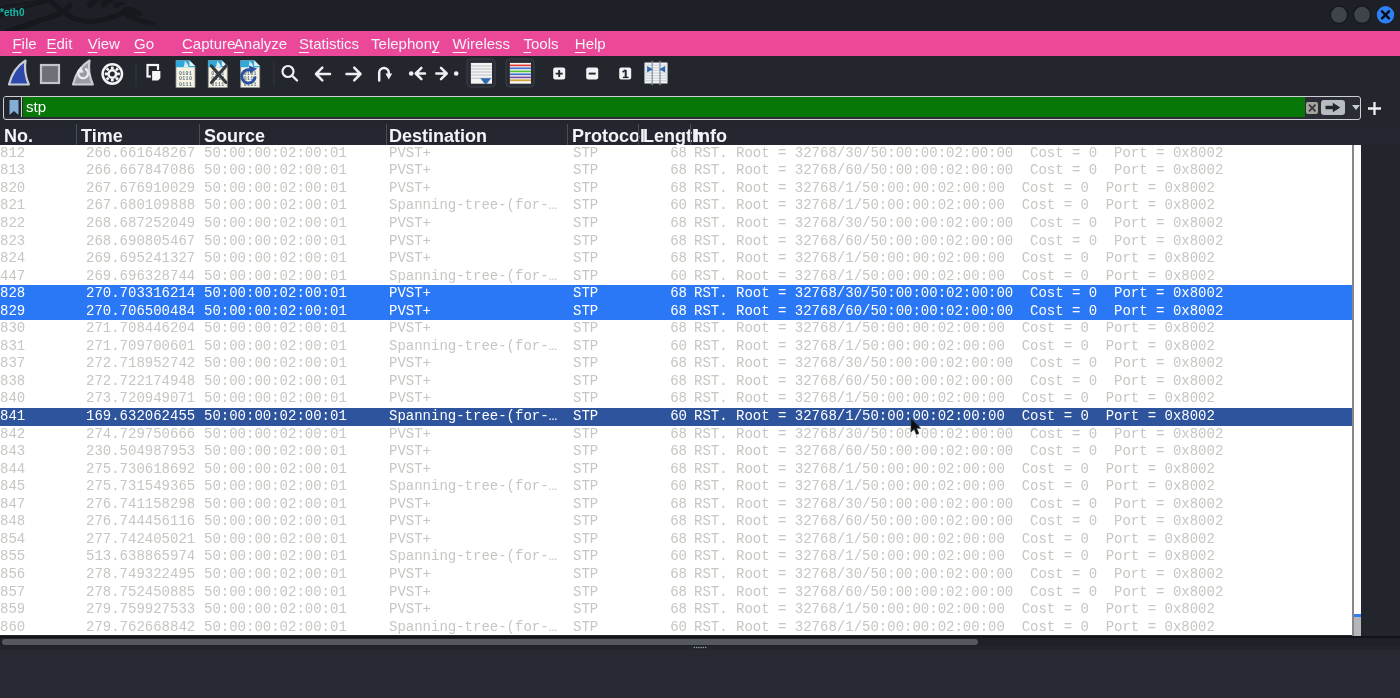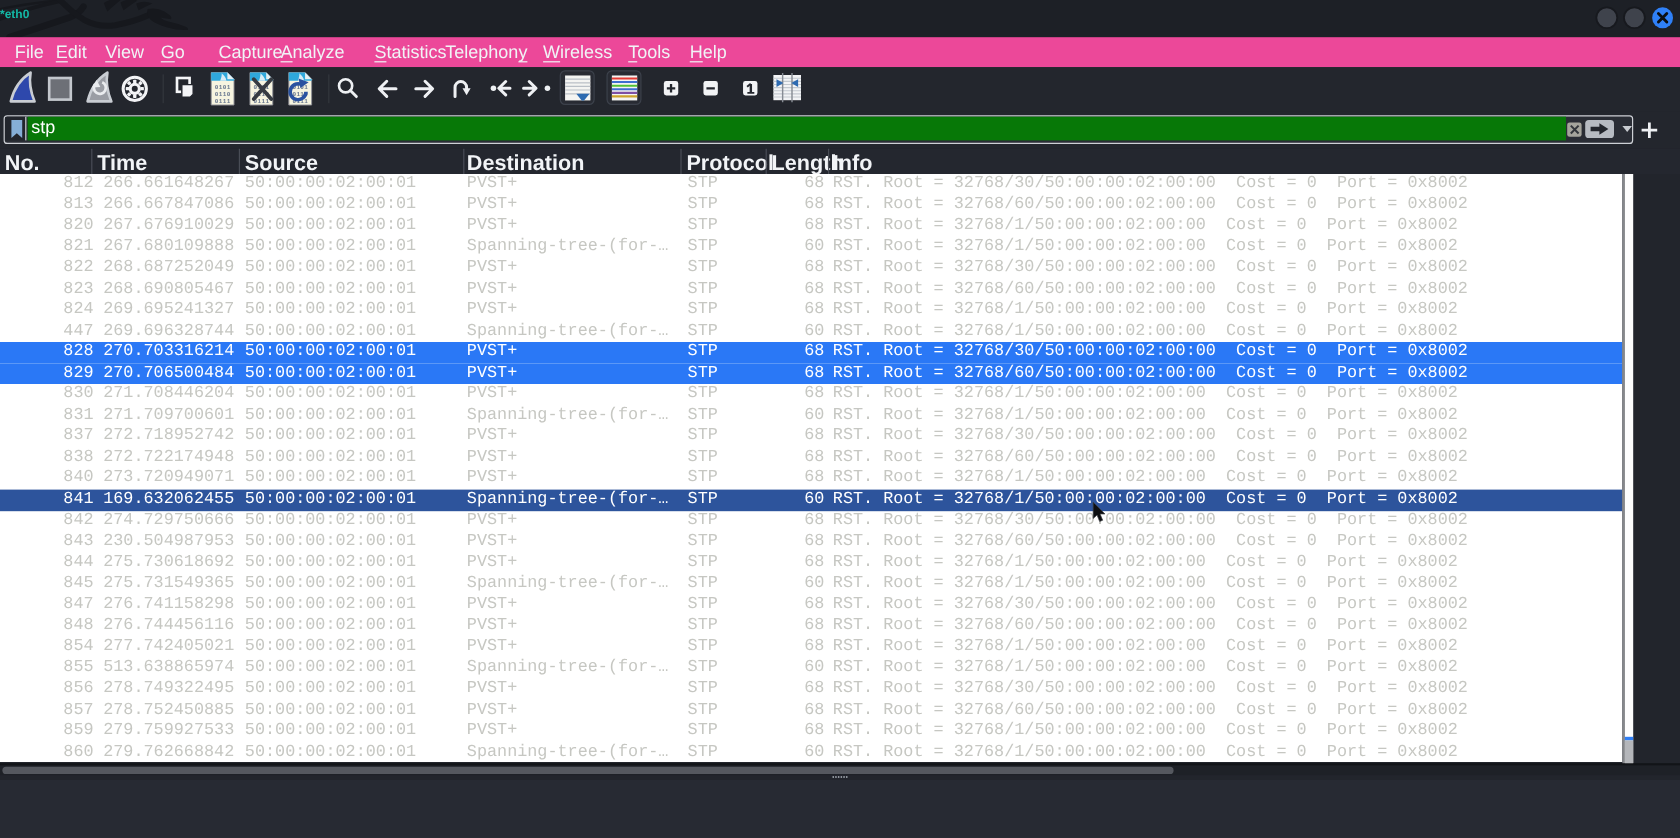--- a/index.html
+++ b/index.html
@@ -30,21 +30,21 @@
 #thead{position:absolute;left:0;top:124px;width:1400px;height:20.5px;background:#24272f;}
 #thead span{position:absolute;top:2px;font-size:18px;font-weight:bold;color:#f2f4f7;}
 #thead i{position:absolute;top:0;width:1px;height:20.5px;background:#494d56;}
 
 #plist{position:absolute;left:0;top:144.8px;width:1352px;height:490.7px;background:#ffffff;overflow:hidden;}
 .r{position:absolute;left:0;width:1352px;height:17.54px;
   font-family:"Liberation Mono",monospace;font-size:14px;line-height:17.8px;color:#c6c7c2;white-space:pre;}
 .r span{position:absolute;top:0;}
 .sb{background:#2a78f6;color:#ffffff;}
 .sd{background:#2d549c;color:#ffffff;}
-.c0{left:0;width:78px;text-align:right;}
+.c0{left:0;width:78px;}
 .c1{left:86px;}
 .c2{left:204px;}
 .c3{left:389px;}
 .c4{left:573px;}
 .c5{left:600px;width:87px;text-align:right;}
 .c6{left:694px;}
 
 #vsbtrack{position:absolute;left:1353.5px;top:144.5px;width:7px;height:492.5px;background:#fdfdfd;}
 #vsbline{position:absolute;left:1353.5px;top:613.5px;width:7px;height:3.5px;background:#2f7ef5;}
 #vsbthumb{position:absolute;left:1353.5px;top:617px;width:7px;height:19px;background:#b4b6ba;}
@@ -84,21 +84,21 @@
 </svg>
 </div>
 
 <div id="menubar">
 <span class="mi" style="left:12.4px"><u>F</u>ile</span>
 <span class="mi" style="left:46.5px"><u>E</u>dit</span>
 <span class="mi" style="left:87.7px"><u>V</u>iew</span>
 <span class="mi" style="left:134px"><u>G</u>o</span>
 <span class="mi" style="left:182px"><u>C</u>apture</span>
 <span class="mi" style="left:233.8px"><u>A</u>nalyze</span>
-<span class="mi" style="left:312px"><u>S</u>tatistics</span>
+<span class="mi" style="left:299px"><u>S</u>tatistics</span>
 <span class="mi" style="left:371.1px">Telephon<u>y</u></span>
 <span class="mi" style="left:452.6px"><u>W</u>ireless</span>
 <span class="mi" style="left:523.5px"><u>T</u>ools</span>
 <span class="mi" style="left:574.8px"><u>H</u>elp</span>
 </div>
 
 <div id="toolbar">
 <svg class="abs" style="left:0;top:0" width="700" height="37" viewBox="0 0 700 37">
 
   <path d="M 25.5 4.5 C 17.5 9.5 11.5 18 9 28.5 L 28.8 28.5 C 25.2 20 24.2 12 25.5 4.5 Z" fill="#2e48ac" stroke="#c9cdd3" stroke-width="2.2" stroke-linejoin="round"></path>

